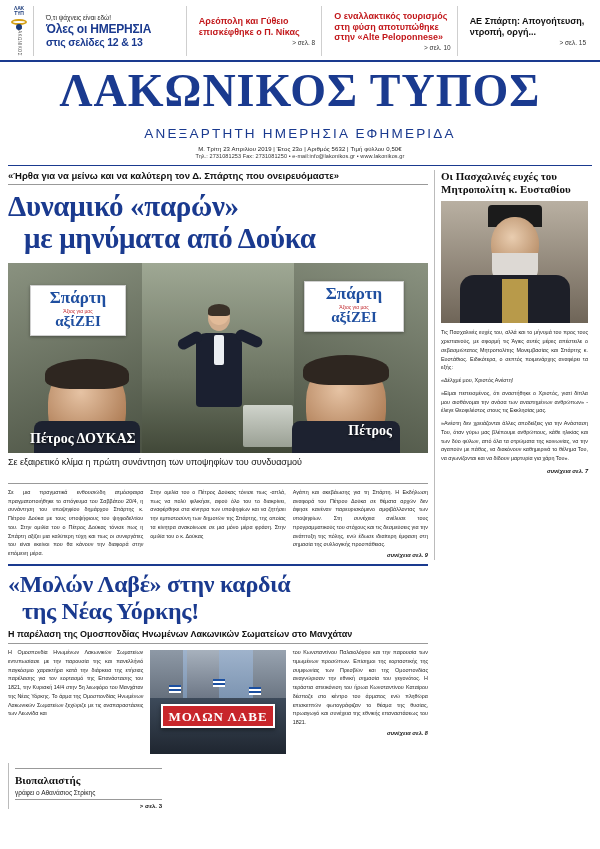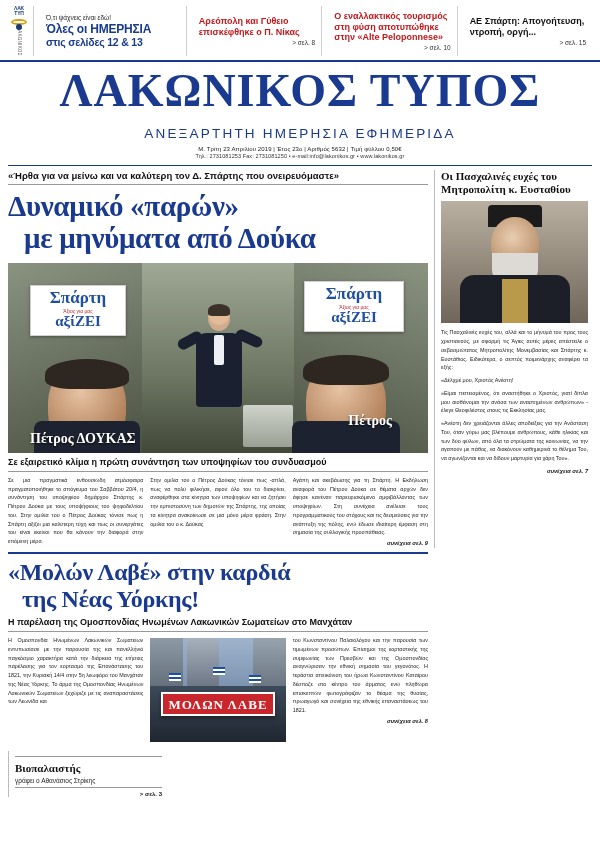--- a/index.html
+++ b/index.html
@@ -272,28 +272,28 @@
   .name-tag {
     position: absolute;
     color: #ffffff;
     font-family: "Liberation Serif", serif;
     font-weight: bold;
     font-size: 14px;
     text-shadow: 0 1px 2px rgba(0,0,0,.75);
     line-height: 1.05;
   }
   .name-tag.n1 { left: 22px; bottom: 6px; }
-  .name-tag.n2 { right: 36px; bottom: 24px; }
+  .name-tag.n2 { right: 36px; bottom: 14px; }
 
   .photo-caption {
     font-size: 9px;
-    font-weight: bold;
+    font-weight: normal;
     color: #111;
     border-bottom: 1px solid #999;
-    padding: 4px 0 4px 0;
+    padding: 4px 0 16px 0;
     margin-bottom: 4px;
   }
 
   
   .cols3 {
     display: flex;
     gap: 7px;
     margin-top: 3px;
   }
   .cols3 .c {

